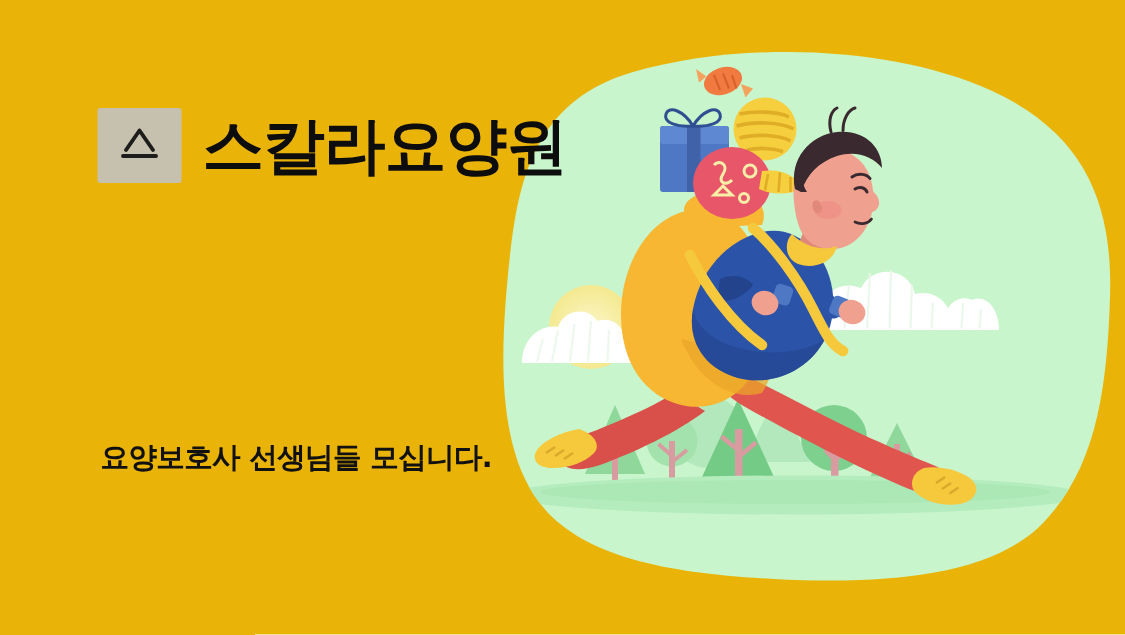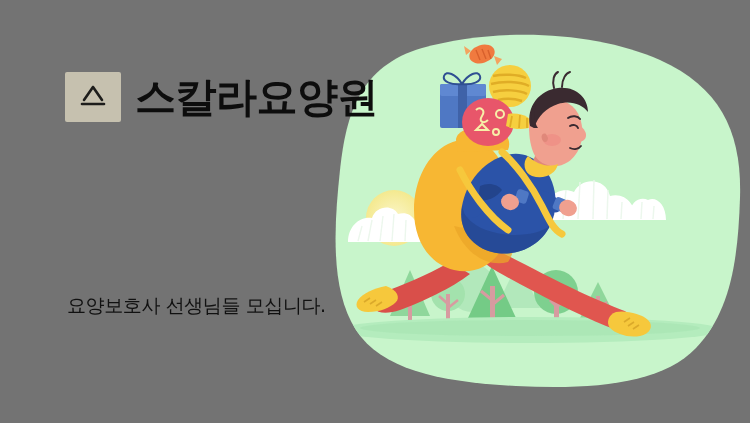--- a/index.html
+++ b/index.html
@@ -9,21 +9,21 @@
     background: #ffffff;
   }
   body {
     font-family: "DejaVu Sans", "Liberation Sans", sans-serif;
   }
   .poster {
     position: relative;
     width: 750px;
     height: 423px;
     overflow: hidden;
-    background: #737373;
+    background: #eab308;
   }
   
   .illus-wrap {
     position: absolute;
     left: 330px;
     top: 30px;
     width: 420px;
     height: 360px;
   }
   .illus-svg {
@@ -61,21 +61,21 @@
   }
   
   .copy {
     position: absolute;
     left: 67px;
     top: 294px;
     width: 300px;
   }
   .headline {
     font-size: 19px;
-    font-weight: 400;
+    font-weight: 700;
     color: #111111;
     line-height: 1.25;
     letter-spacing: -0.4px;
     white-space: nowrap;
   }
   .subline {
     margin-top: 17px;
     font-size: 12.5px;
     font-weight: 700;
     color: #1a1a1a;

